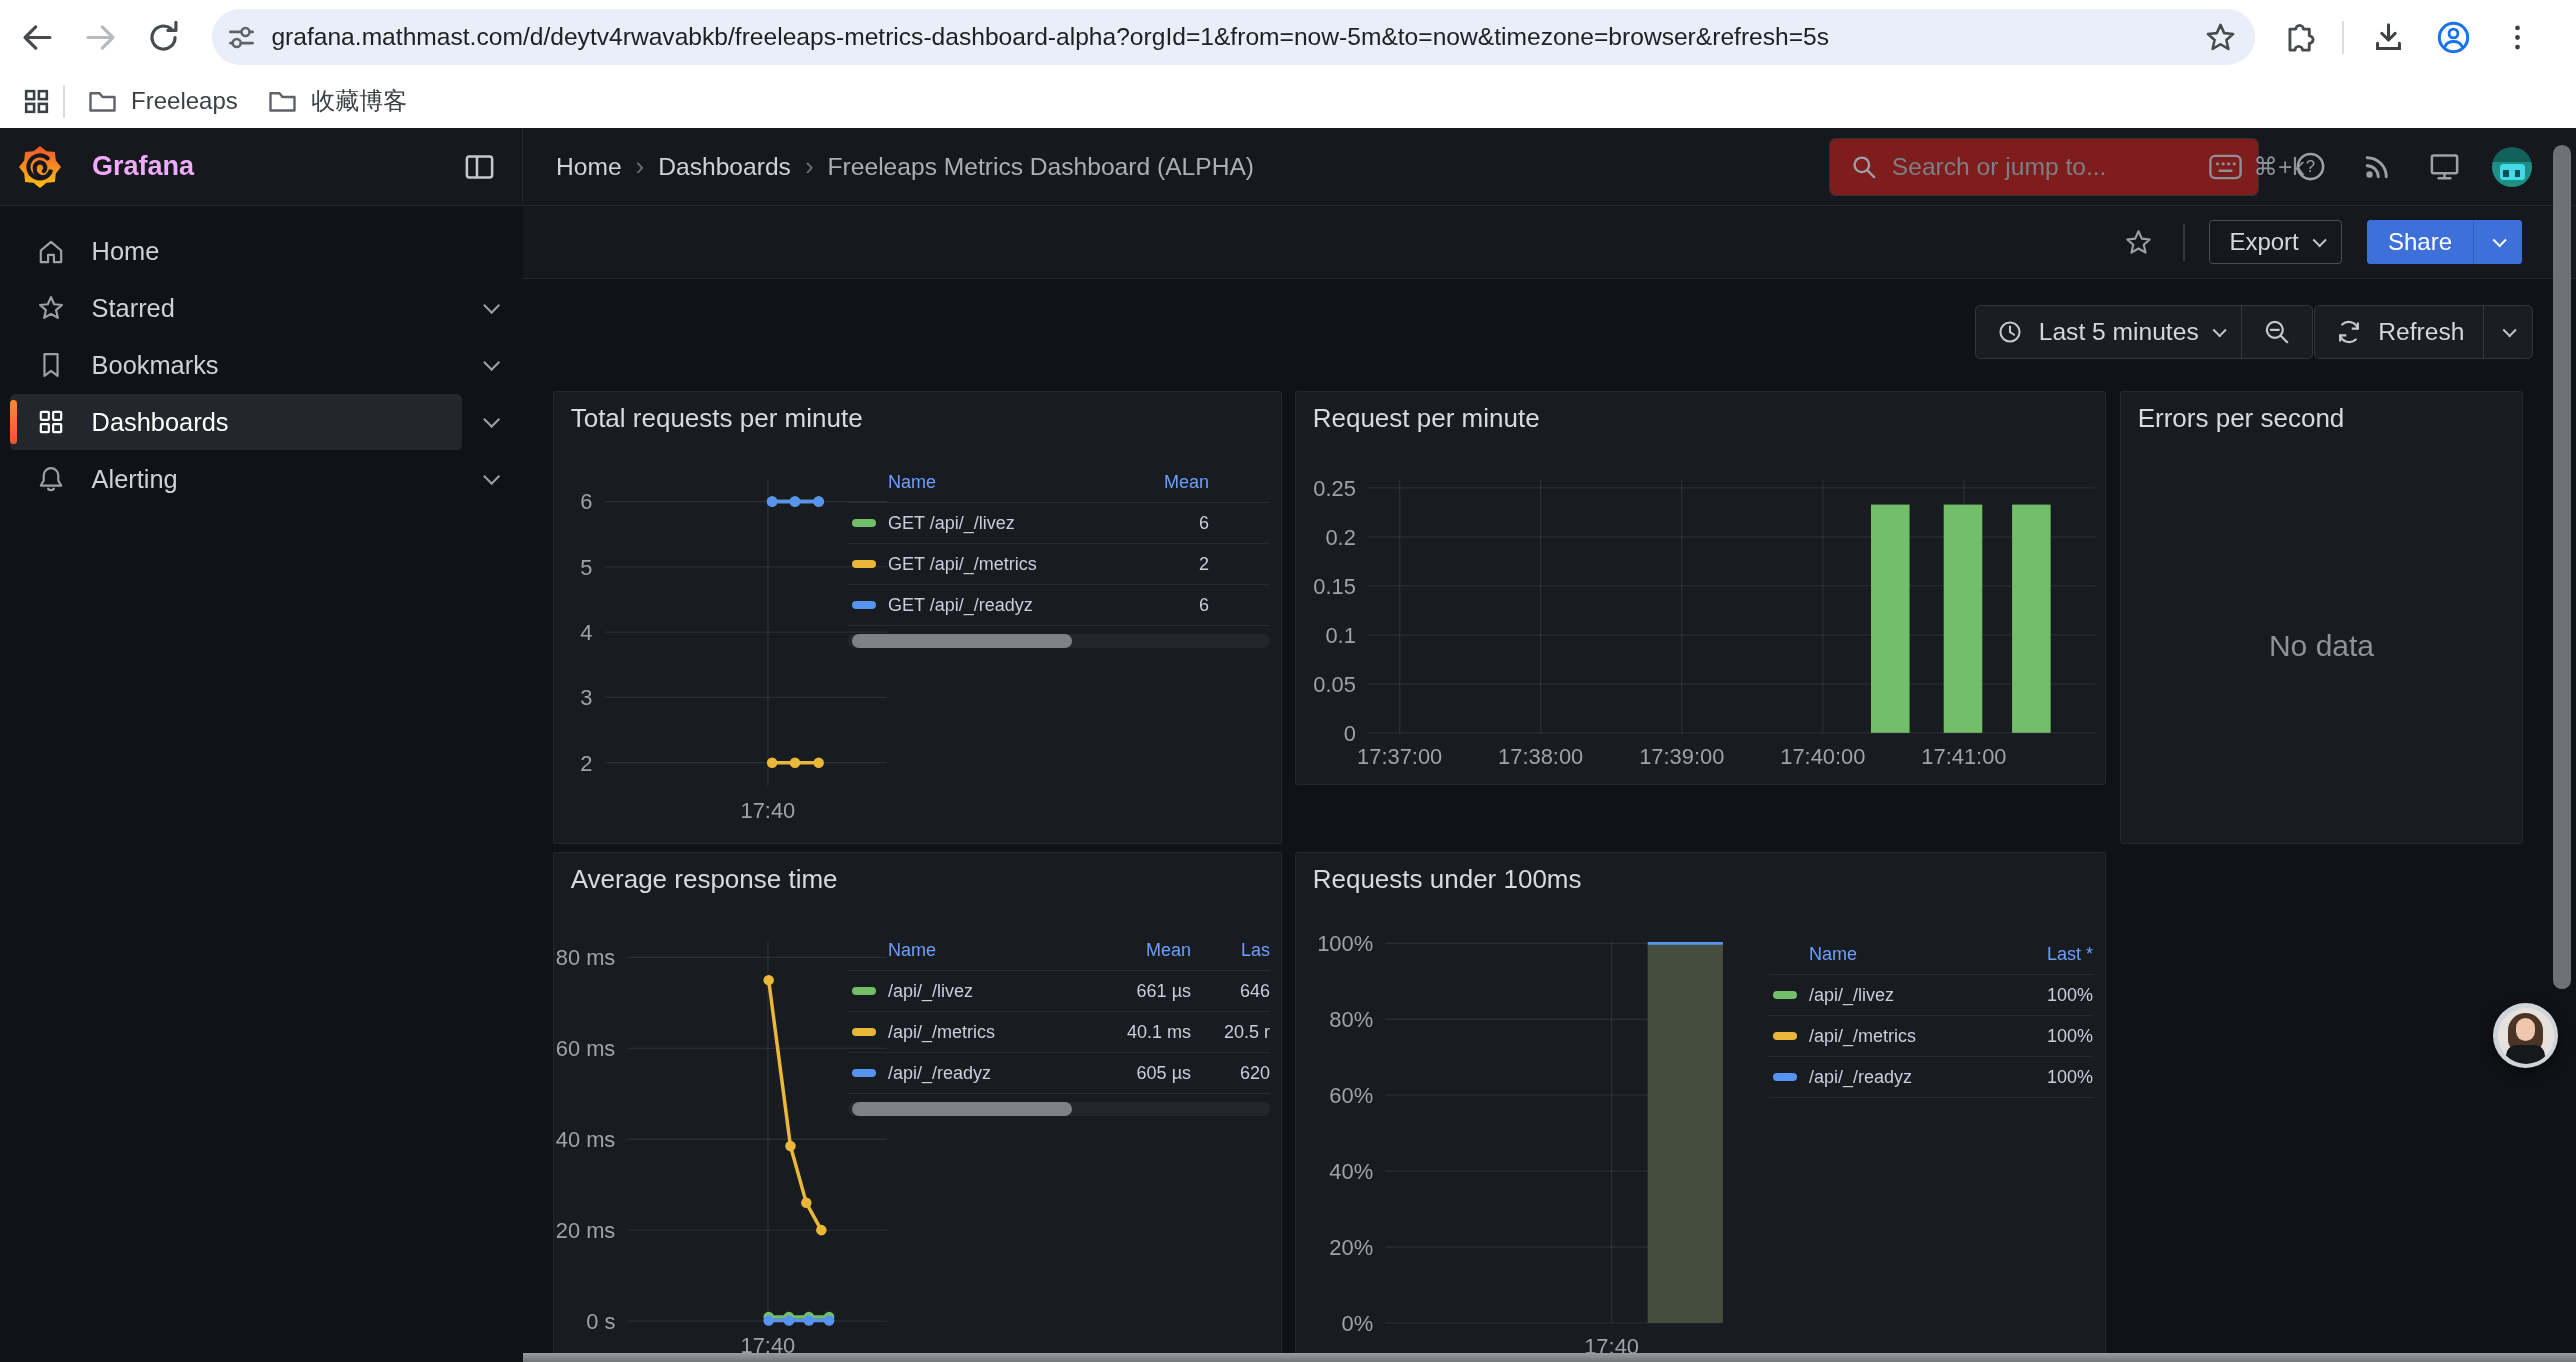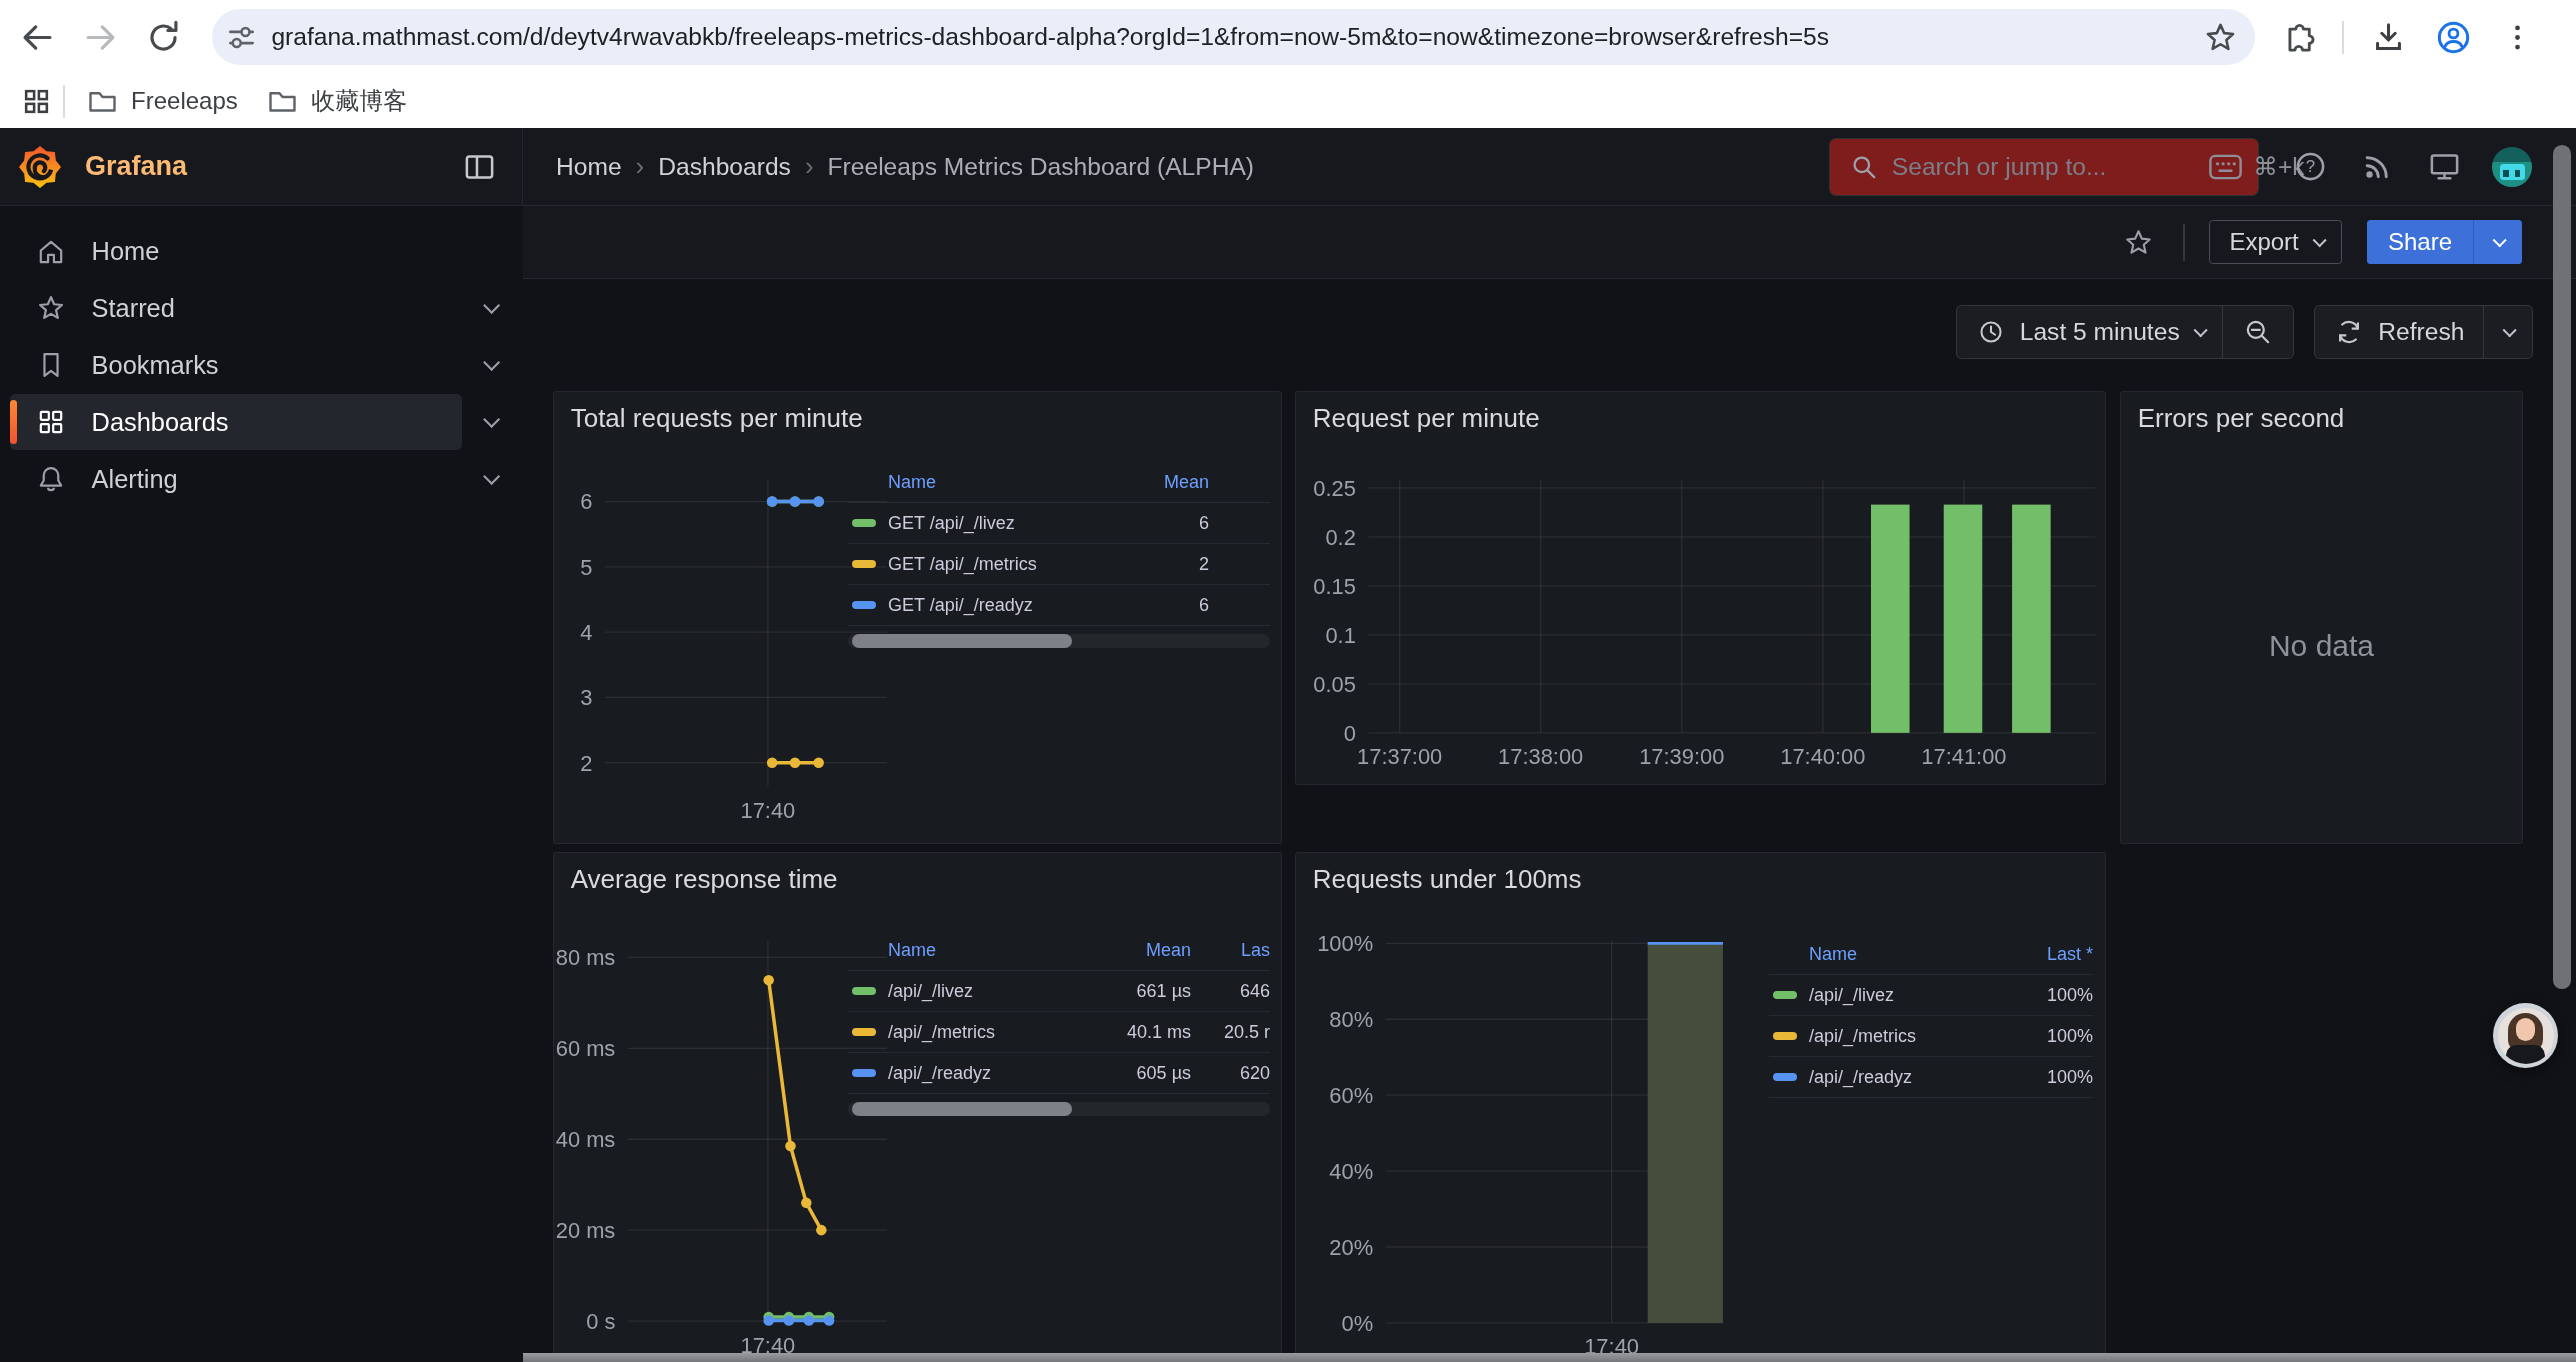--- a/index.html
+++ b/index.html
@@ -15,21 +15,21 @@
   .chrome-right { display:flex; align-items:center; margin-left: 23px; gap: 24.6px; }
   .vsep { width:1.8px; height:33px; background:#dadce0; }
   .bookmarks { height: 54px; background:#ffffff; display:flex; align-items:center; padding-left:16px; }
   .bm-item { display:flex; align-items:center; gap:12.3px; padding:7px 14px; border-radius:14px; }
   .bm-item span { font-size:24px; color:#3c4043; }
 
   
   .app { position:relative; height:1235px; background:#111217; overflow:hidden; }
   .app-header { height:78px; background:#17181d; border-bottom:0.9px solid #25272e; display:flex; }
   .hdr-left { width:523px; border-right:0.9px solid #25272e; display:flex; align-items:center; padding:0 23px 0 19px; flex:0 0 auto; }
-  .brand { color:#fdba74; font-size:27px; font-weight:600; margin-left:24px; }
+  .brand { color:#f0abfc; font-size:27px; font-weight:600; margin-left:31px; }
   .hdr-left .spacer, .flex1 { flex:1; }
   .hdr-right { flex:1; display:flex; align-items:center; padding:0 44px 0 33px; }
   .crumbs { display:flex; align-items:center; gap:14px; font-size:24.6px; }
   .crumb { color:#d0d2d6; white-space:nowrap; }
   .crumb.current { color:#abaeb5; }
   .crumb-sep { color:#6a6e75; font-size:26px; }
   .search { width:430px; height:58px; background:#7f1d1d; border:0.9px solid #2f3136; border-radius:7px; display:flex; align-items:center; padding:0 17.5px; margin-right:32px; }
   .search input { flex:1; background:transparent; border:0; outline:none; color:#ccccdc; font-size:24.6px; margin-left:12.3px; font-family:"Liberation Sans",sans-serif; }
   .search input::placeholder { color:#7b7f87; }
   .kshort { color:#8d9097; font-size:24.6px; margin-left:10.5px; white-space:nowrap; }
@@ -55,21 +55,21 @@
   .subheader { height:73px; background:#17181d; border-bottom:0.9px solid #25272e; display:flex; align-items:center; justify-content:flex-end; padding-right:54px; gap:24.6px; }
   .btn { height:44px; display:flex; align-items:center; border-radius:3.5px; font-size:24px; color:#d5d7db; }
   .btn-outline { border:0.9px solid #4b4e57; padding:0 19px; gap:14px; background:transparent; }
   .share-group { display:flex; }
   .share-main { background:#3d71d9; color:#fff; font-weight:400; padding:0 21px; border-radius:3.5px 0 0 3.5px; display:flex; align-items:center; }
   .share-chev { background:#3d71d9; width:49px; border-left:0.9px solid #2f5dbd; border-radius:0 3.5px 3.5px 0; display:flex; align-items:center; justify-content:center; }
   .chev-sm { width:9.6px; height:9.6px; border-right:2.6px solid #c3c6cd; border-bottom:2.6px solid #c3c6cd; transform:rotate(45deg) translateY(-2.6px); }
   .chev-w { border-color:#ffffff; }
 
   .dashboard { position:relative; flex:1; background:#111217; overflow:hidden; }
-  .time-row { position:absolute; top:26px; right:43px; display:flex; gap:20px; }
+  .time-row { position:absolute; top:26px; right:43px; display:flex; gap:1px; }
   .tgroup { display:flex; border:0.9px solid #34363c; border-radius:5.3px; background:#1b1d23; height:54px; align-items:stretch; }
   .tseg { display:flex; align-items:center; gap:14px; padding:0 19px; font-size:24.6px; color:#d5d7db; }
   .tseg + .tseg { border-left:0.9px solid #34363c; }
 
   .panel { position:absolute; background:#181b1f; border:0.9px solid #25272e; border-radius:2.6px; overflow:hidden; }
   .ptitle { position:absolute; left:16.7px; top:10.5px; font-size:26px; font-weight:500; color:#d9dadf; }
   .chart { position:absolute; left:0; top:0; }
   .no-data { position:absolute; left:0; right:0; top:237px; text-align:center; color:#8e9299; font-size:30px; }
 
   .legend { position:absolute; font-size:18px; color:#ccccdc; }

